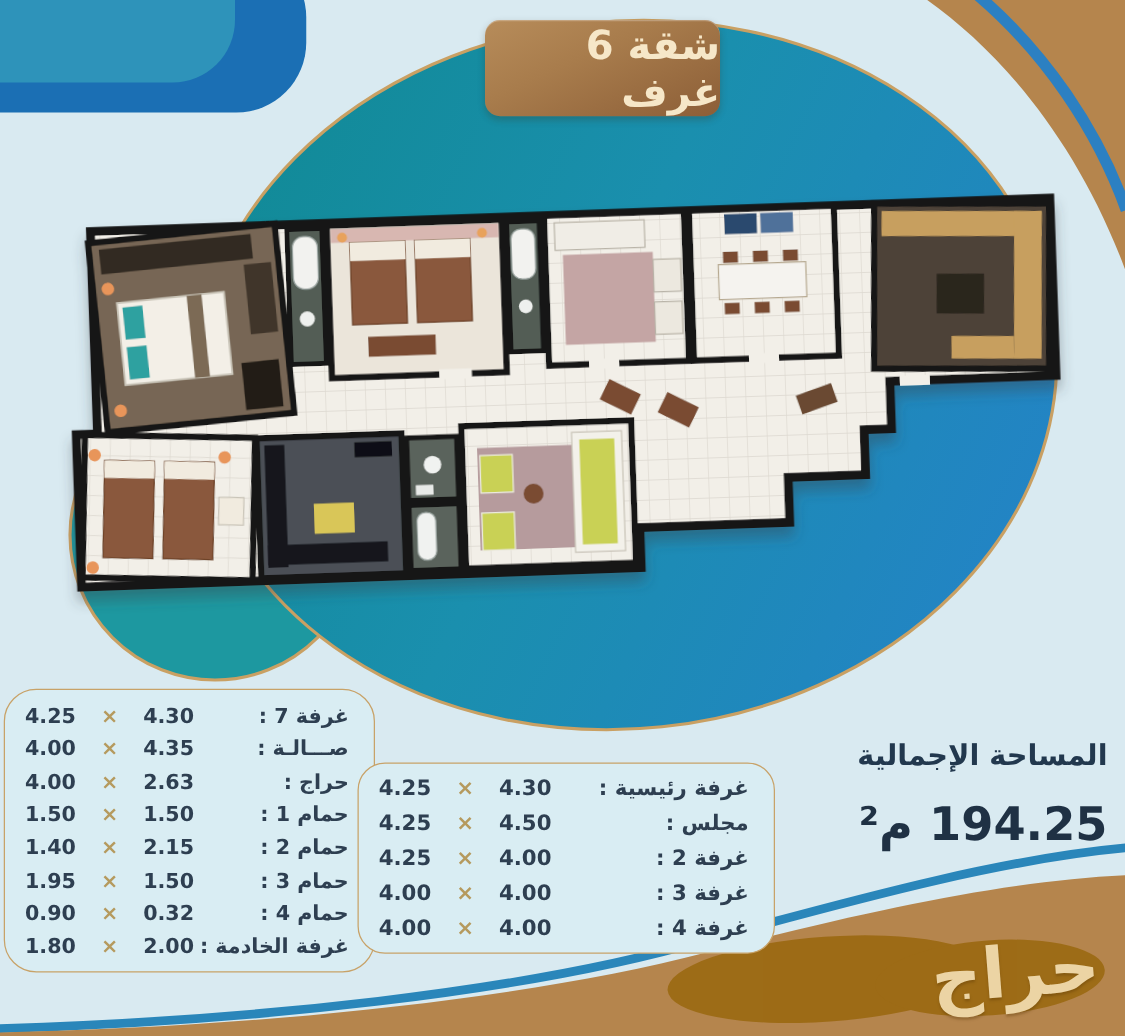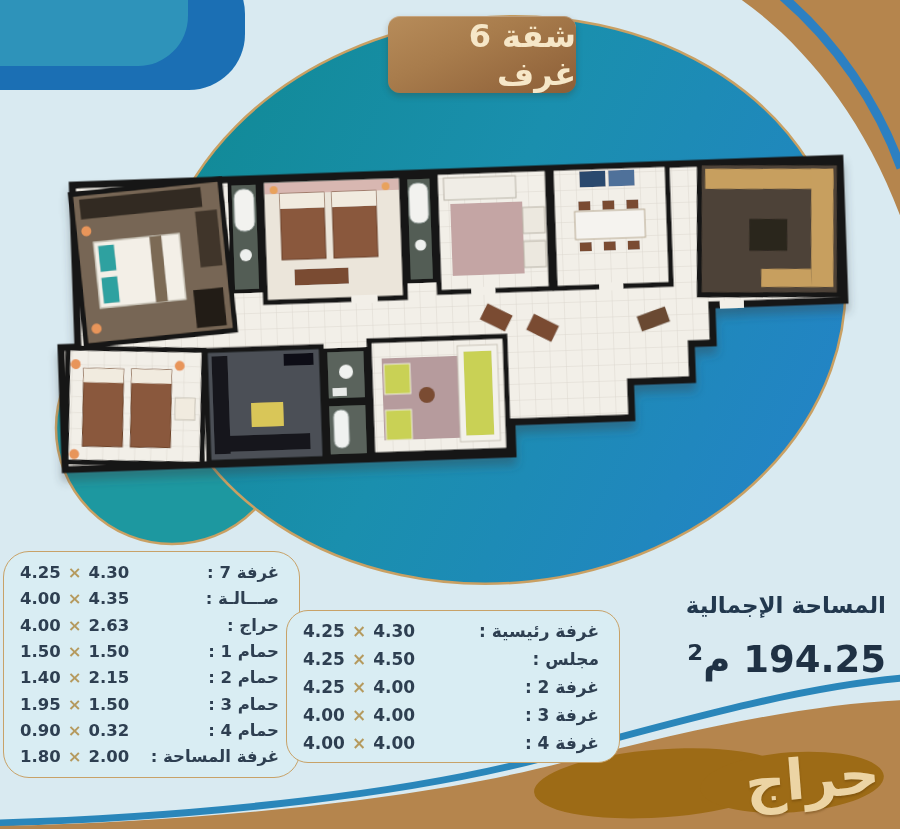--- a/index.html
+++ b/index.html
@@ -35,21 +35,21 @@
     padding:12px 20px 10px 16px;
     display:flex;flex-direction:column;justify-content:space-between;
   }
   .dim-row{
     direction:rtl;
     display:flex;align-items:center;justify-content:space-between;
     color:#2e3f51;font-weight:bold;font-size:16.5px;line-height:1;
   }
   .panel-main .dim-row{font-size:17px;}
   .dim-row .lbl{white-space:nowrap;}
-  .dim-row .val{direction:ltr;display:flex;align-items:center;white-space:nowrap;}
+  .dim-row .val{direction:ltr;display:flex;align-items:center;white-space:nowrap;gap:13px;}
   .dim-row .val .x{color:#b59a5e;margin:0 7px;font-weight:bold;}
   
   .total{
     left:628px;top:592px;width:258px;direction:rtl;
     color:#22384e;
   }
   .total .t-label{font-size:23px;font-weight:bold;}
   .total .t-value{font-size:37px;font-weight:bold;color:#1f3144;margin-top:20px;}
   
   .watermark{
@@ -288,21 +288,21 @@
   </div>
   <div class="dim-row">
     <span class="lbl">حمام 4 :</span>
     <span class="val">
         <span>0.90</span>
         <span class="x">×</span>
         <span>0.32</span>
       </span>
   </div>
   <div class="dim-row">
-    <span class="lbl">غرفة المساحة :</span>
+    <span class="lbl">غرفة الخادمة :</span>
     <span class="val">
         <span>1.80</span>
         <span class="x">×</span>
         <span>2.00</span>
       </span>
   </div>
 </div>
 
 <div class="abs panel panel-main">
   <div class="dim-row">

